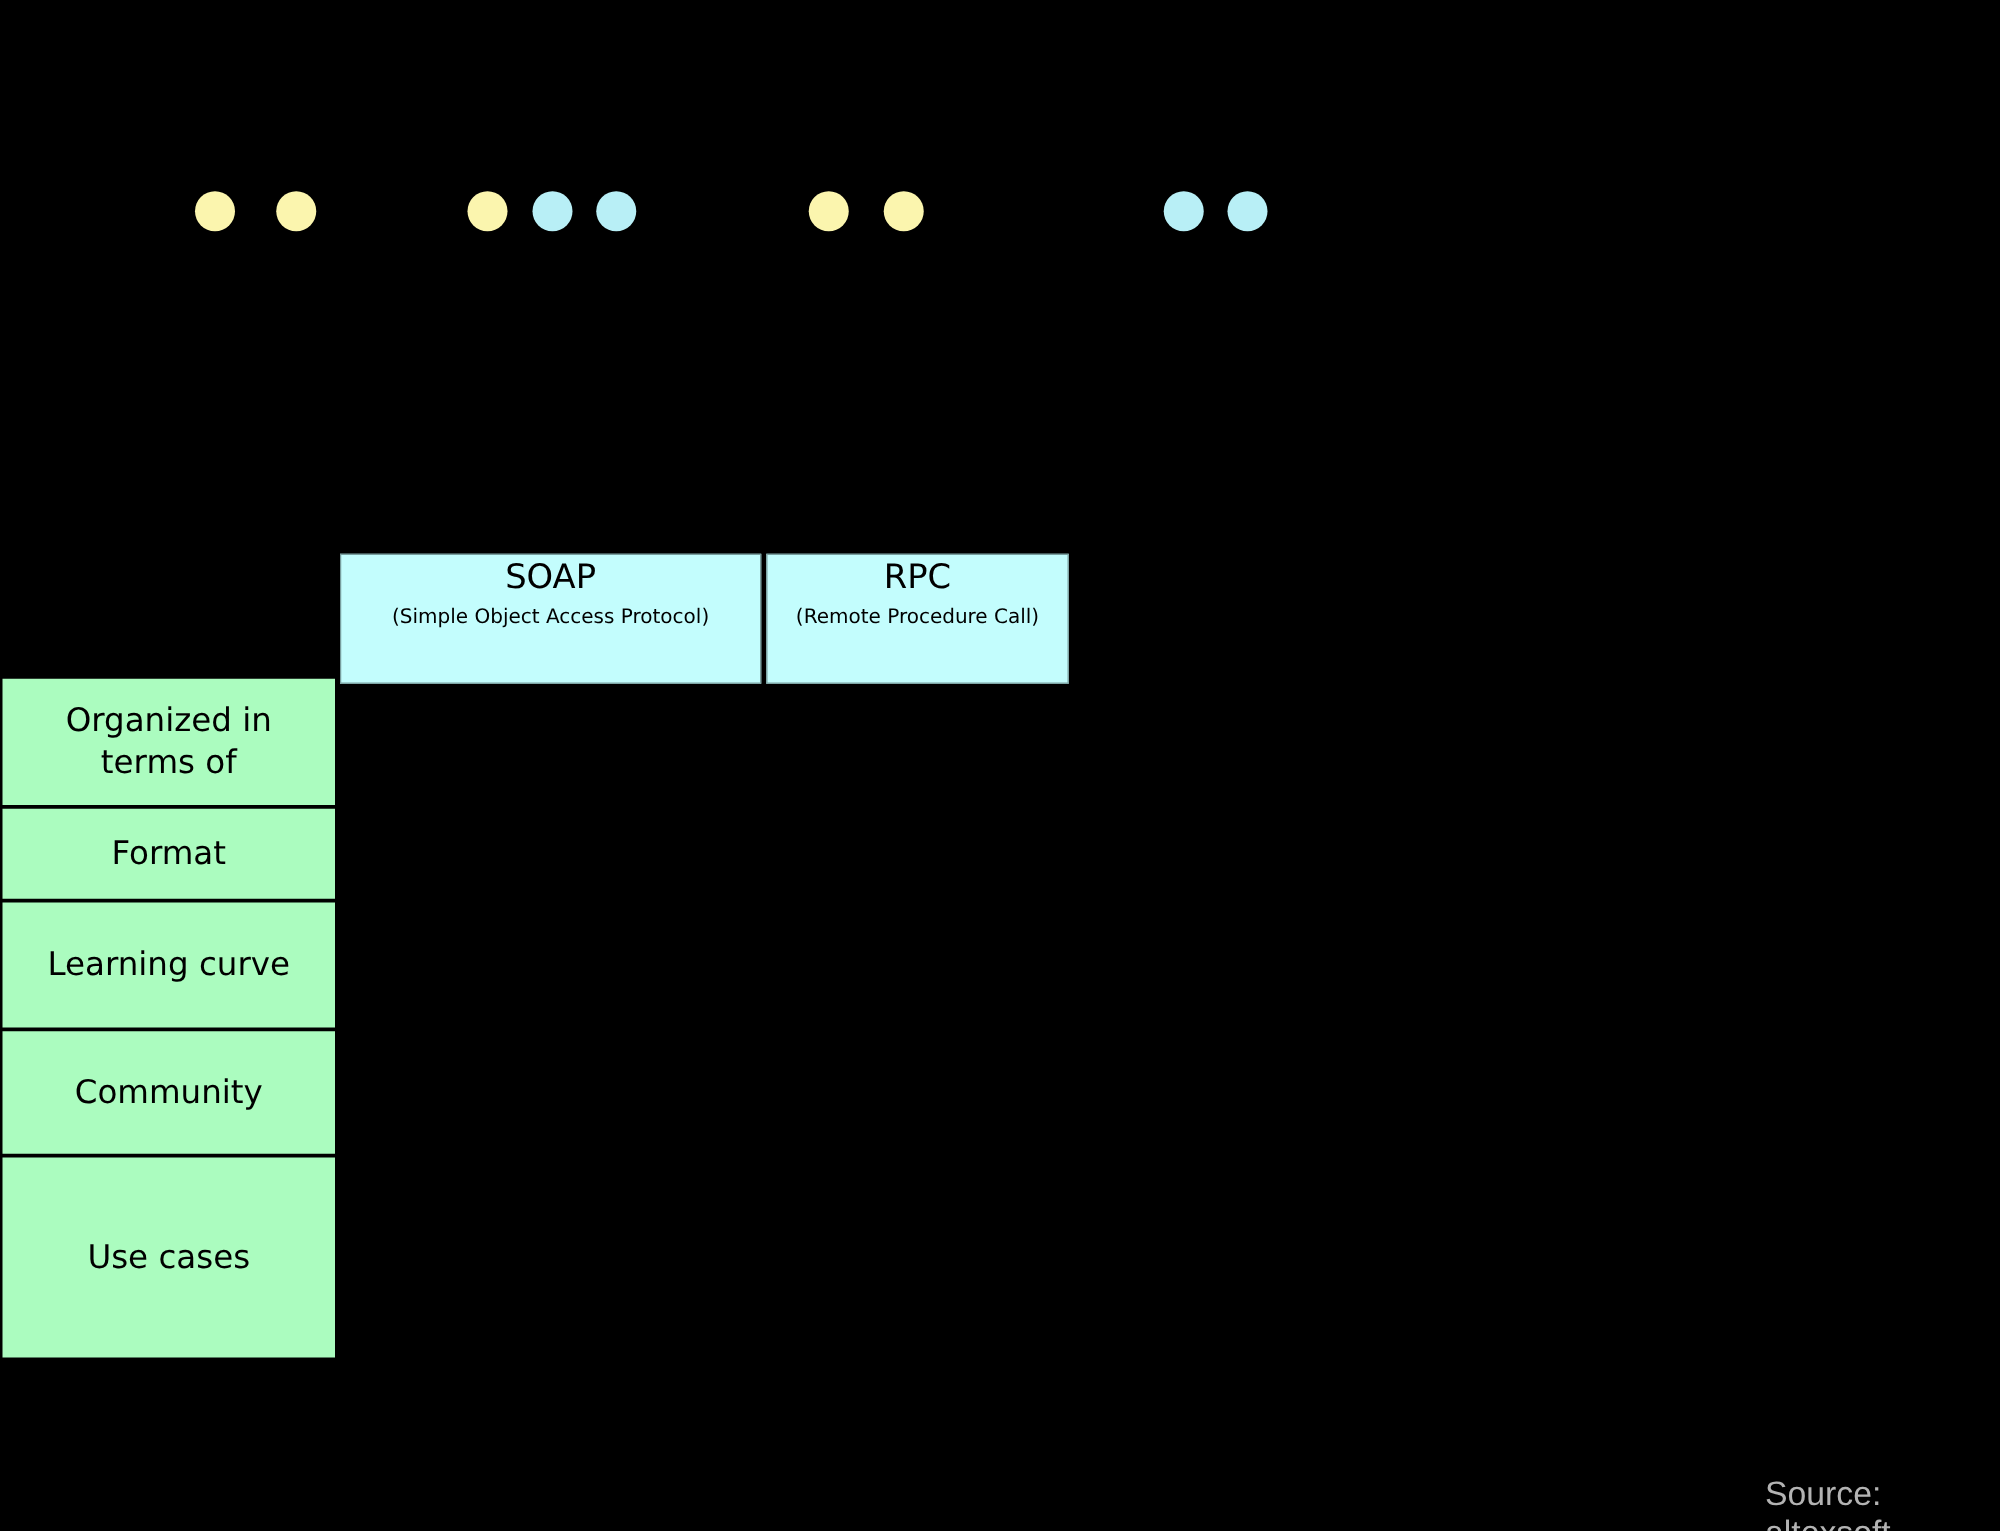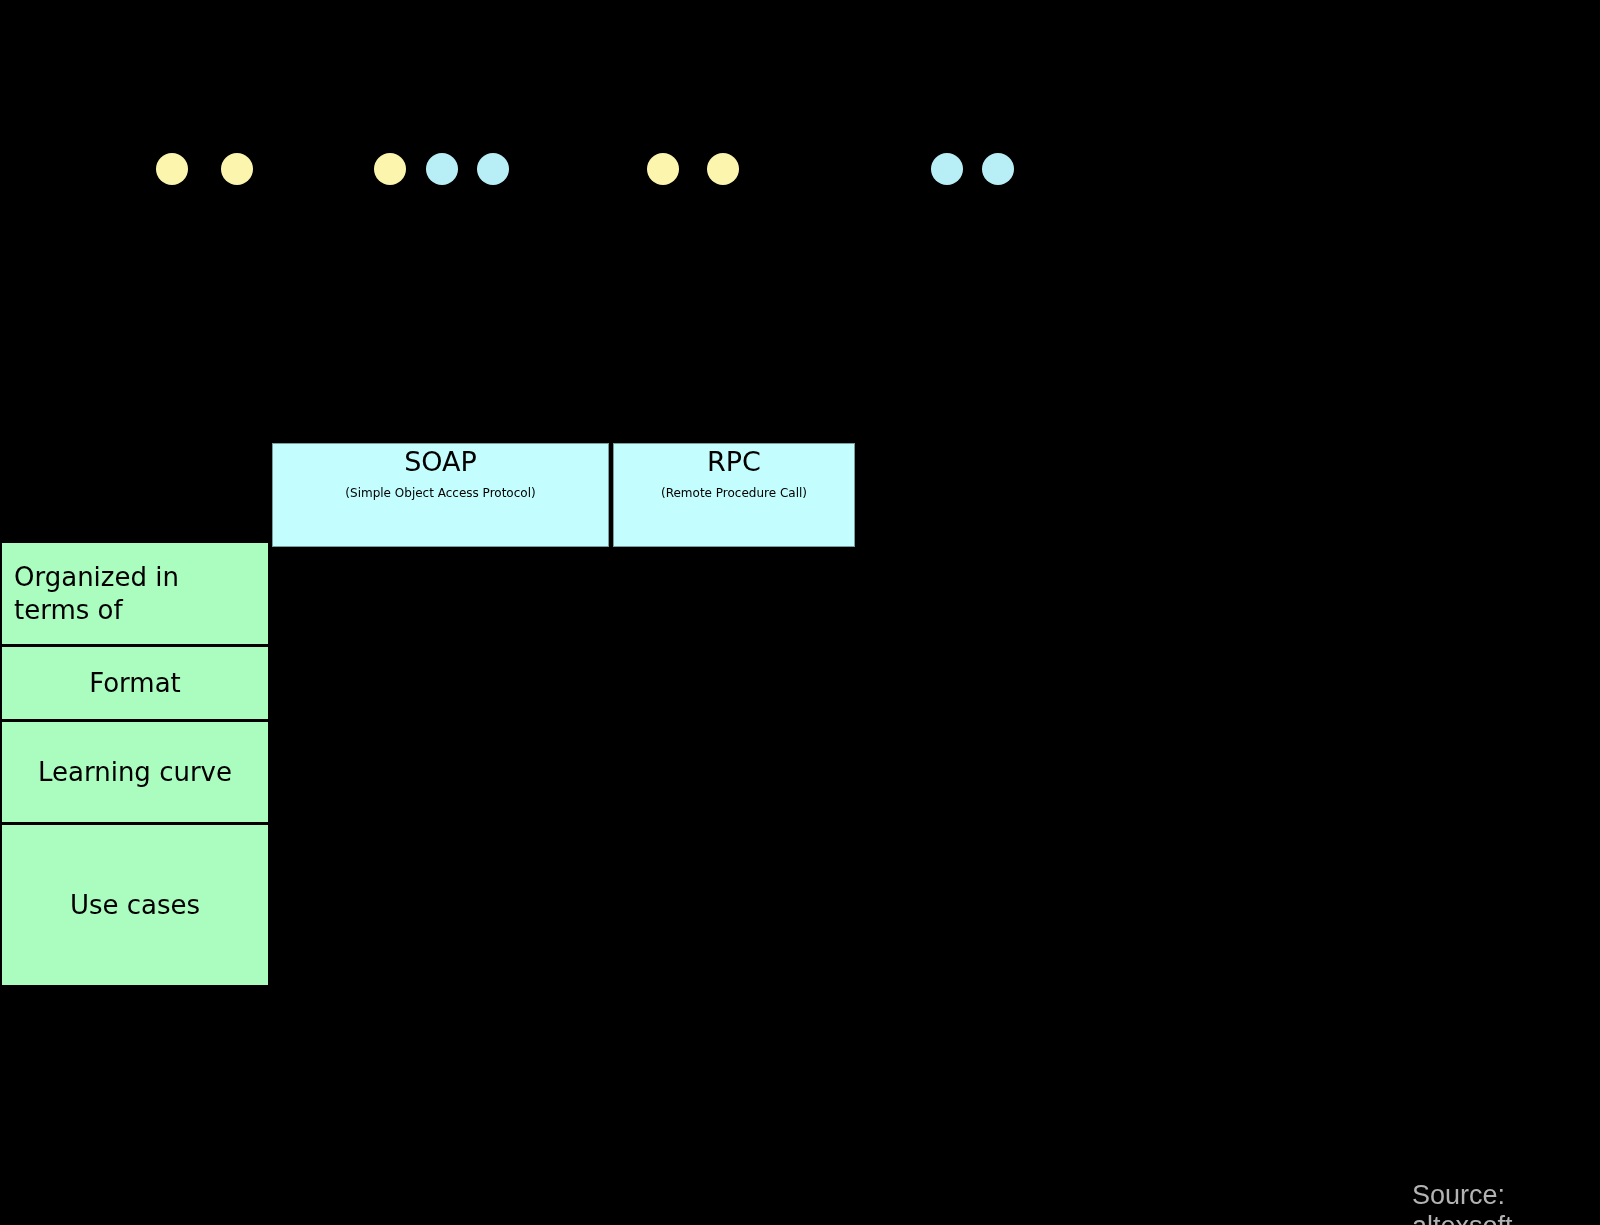--- a/index.html
+++ b/index.html
@@ -42,39 +42,39 @@
     height: 104px;
     background: var(--header-bg);
     border: 1px solid #789e9e;
     box-sizing: border-box;
     display: flex;
     flex-direction: column;
     align-items: center;
     color: var(--cell-text);
   }
   .hcell .hname { font-size: 27px; line-height: 36px; }
-  .hcell .hsub  { font-size: 12px; line-height: 26px; white-space: nowrap; }
+  .hcell .hsub  { font-size: 16px; line-height: 26px; white-space: nowrap; }
 
   
   .row-labels {
     position: absolute;
     left: 2px;
     top: 543px;
     width: 266px;
     display: flex;
     flex-direction: column;
     gap: 3px;
   }
   .rcell {
     background: var(--row-bg);
     color: var(--cell-text);
     display: flex;
     align-items: center;
     justify-content: center;
-    text-align: left;
+    text-align: center;
     font-size: 26px;
     line-height: 33px;
     padding: 0 12px;
     box-sizing: border-box;
   }
 
   
   .source {
     position: absolute;
     left: 1396px;
@@ -113,18 +113,19 @@
     <div class="hcell" style="width:242px">
       <div class="hname">RPC</div>
       <div class="hsub">(Remote Procedure Call)</div>
     </div>
   </div>
 
   <div class="row-labels">
     <div class="rcell" style="height:101px">Organized in terms of</div>
     <div class="rcell" style="height:72px">Format</div>
     <div class="rcell" style="height:100px">Learning curve</div>
+    <div class="rcell" style="height:98px">Community</div>
     <div class="rcell" style="height:160px">Use cases</div>
   </div>
 
   <div class="source">Source: altexsoft</div>
 
 </div>
 
 </body></html>

